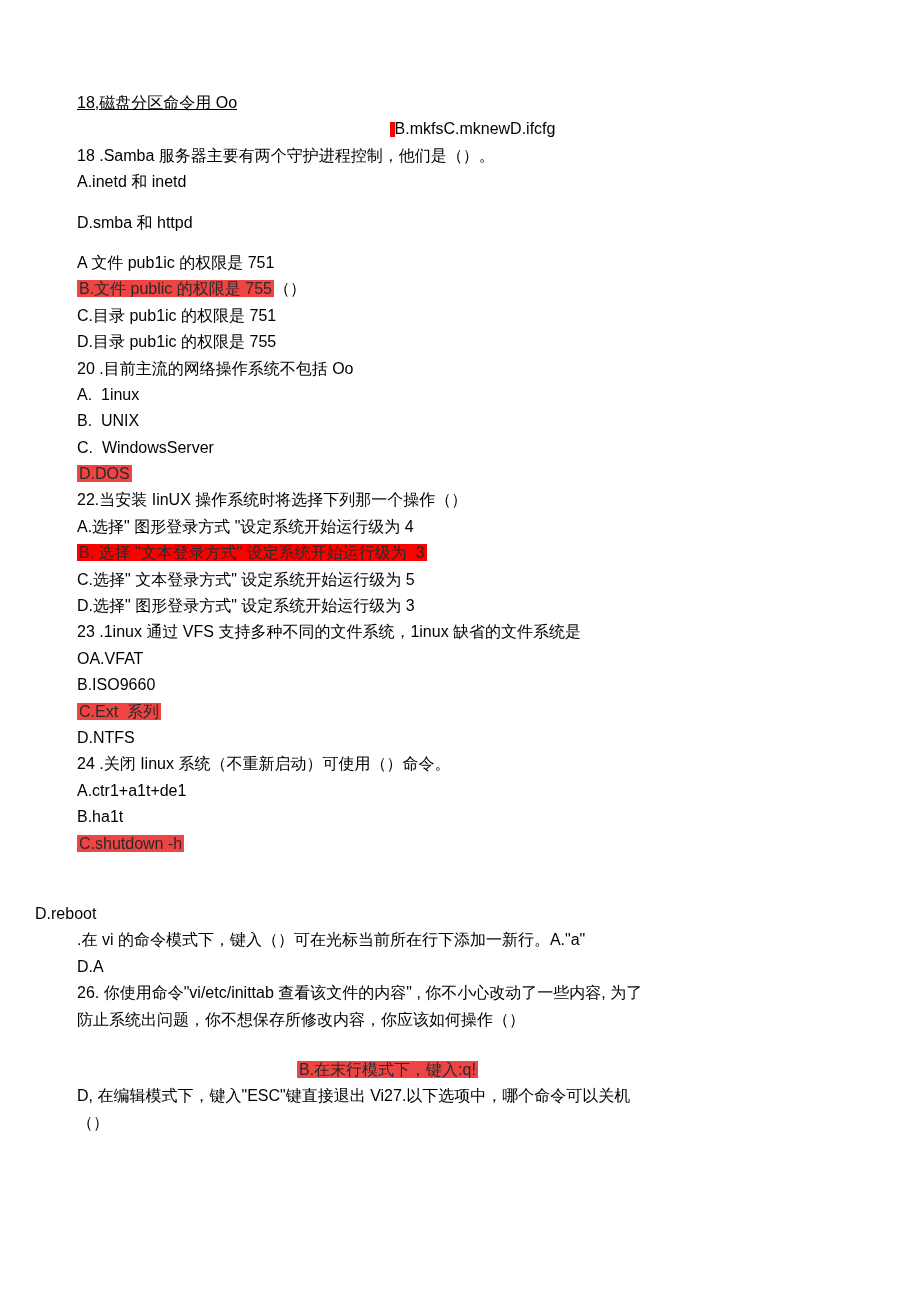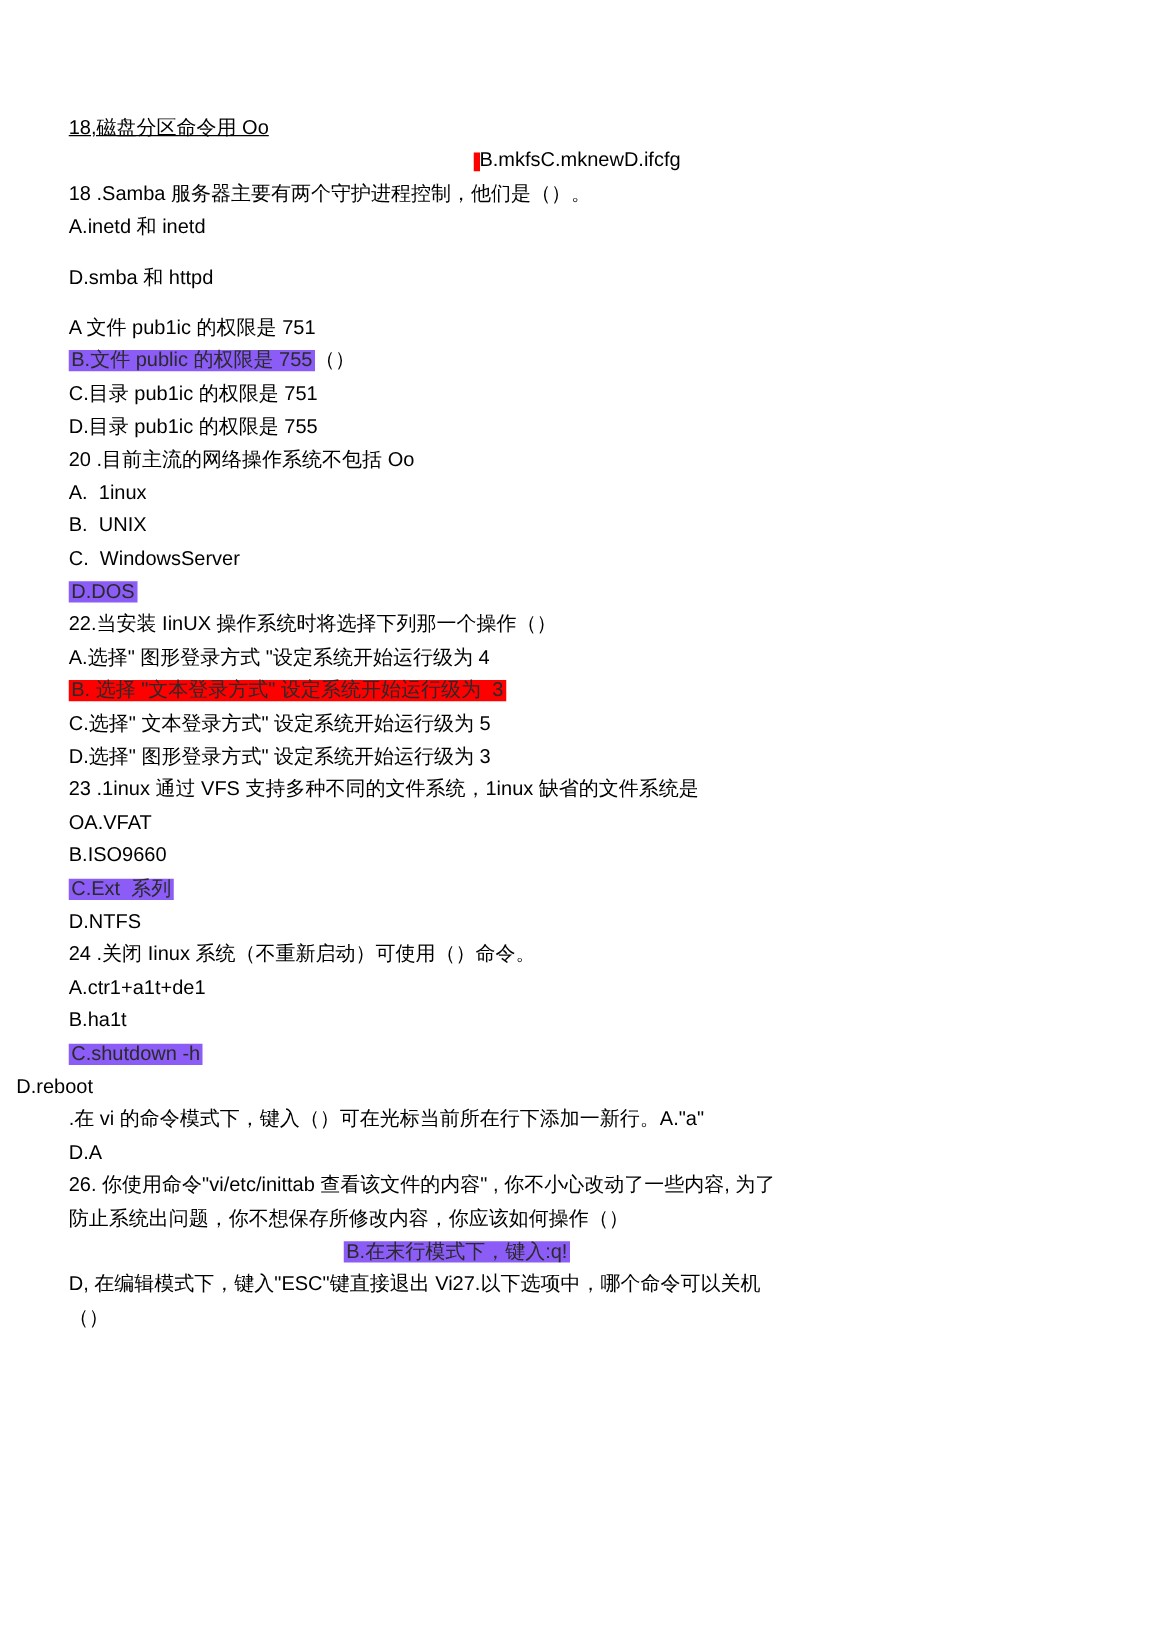--- a/index.html
+++ b/index.html
@@ -6,54 +6,56 @@
   margin: 0;
   padding: 0;
   background: #fff;
   font-family: "Microsoft YaHei", Arial, sans-serif;
   font-size: 16px;
   line-height: 1.65;
   color: #000;
   width: 920px;
 }
 .page {
-  padding: 90px 100px 60px 55px;
+  padding: 90px 100px 60px 77px;
 }
 .line {
   margin: 0;
   white-space: pre-wrap;
 }
 .underline {
   text-decoration: underline;
 }
 .hl-fill {
-  background: #8b5cf6;
+  background: #ef4444;
   color: #2a2a2a;
   padding: 0 2px;
 }
 .hl-fill-b {
   background: #ff0000;
   color: #2a2a2a;
   padding: 0 2px;
 }
 .outdent {
   margin-left: -42px;
+  margin-top: 44px;
 }
 .red-bar {
   display: inline-block;
   width: 5px;
   height: 15px;
   background: #ff0000;
   vertical-align: text-bottom;
   margin-right: 0px;
 }
 .gap { height: 14px; }
 .center-hl {
   text-align: left;
   padding-left: 220px;
+  margin-top: 24px;
 }
 </style>
 </head>
 <body>
 
 <div class="page">
   <p class="line underline">18,磁盘分区命令用 Oo</p>
   <p class="line" style="padding-left:48px;text-align:center;"><span class="red-bar"></span><span>B.mkfsC.mknewD.ifcfg</span></p>
   <p class="line">18 .Samba 服务器主要有两个守护进程控制，他们是（）。</p>
   <p class="line">A.inetd 和 inetd</p>

